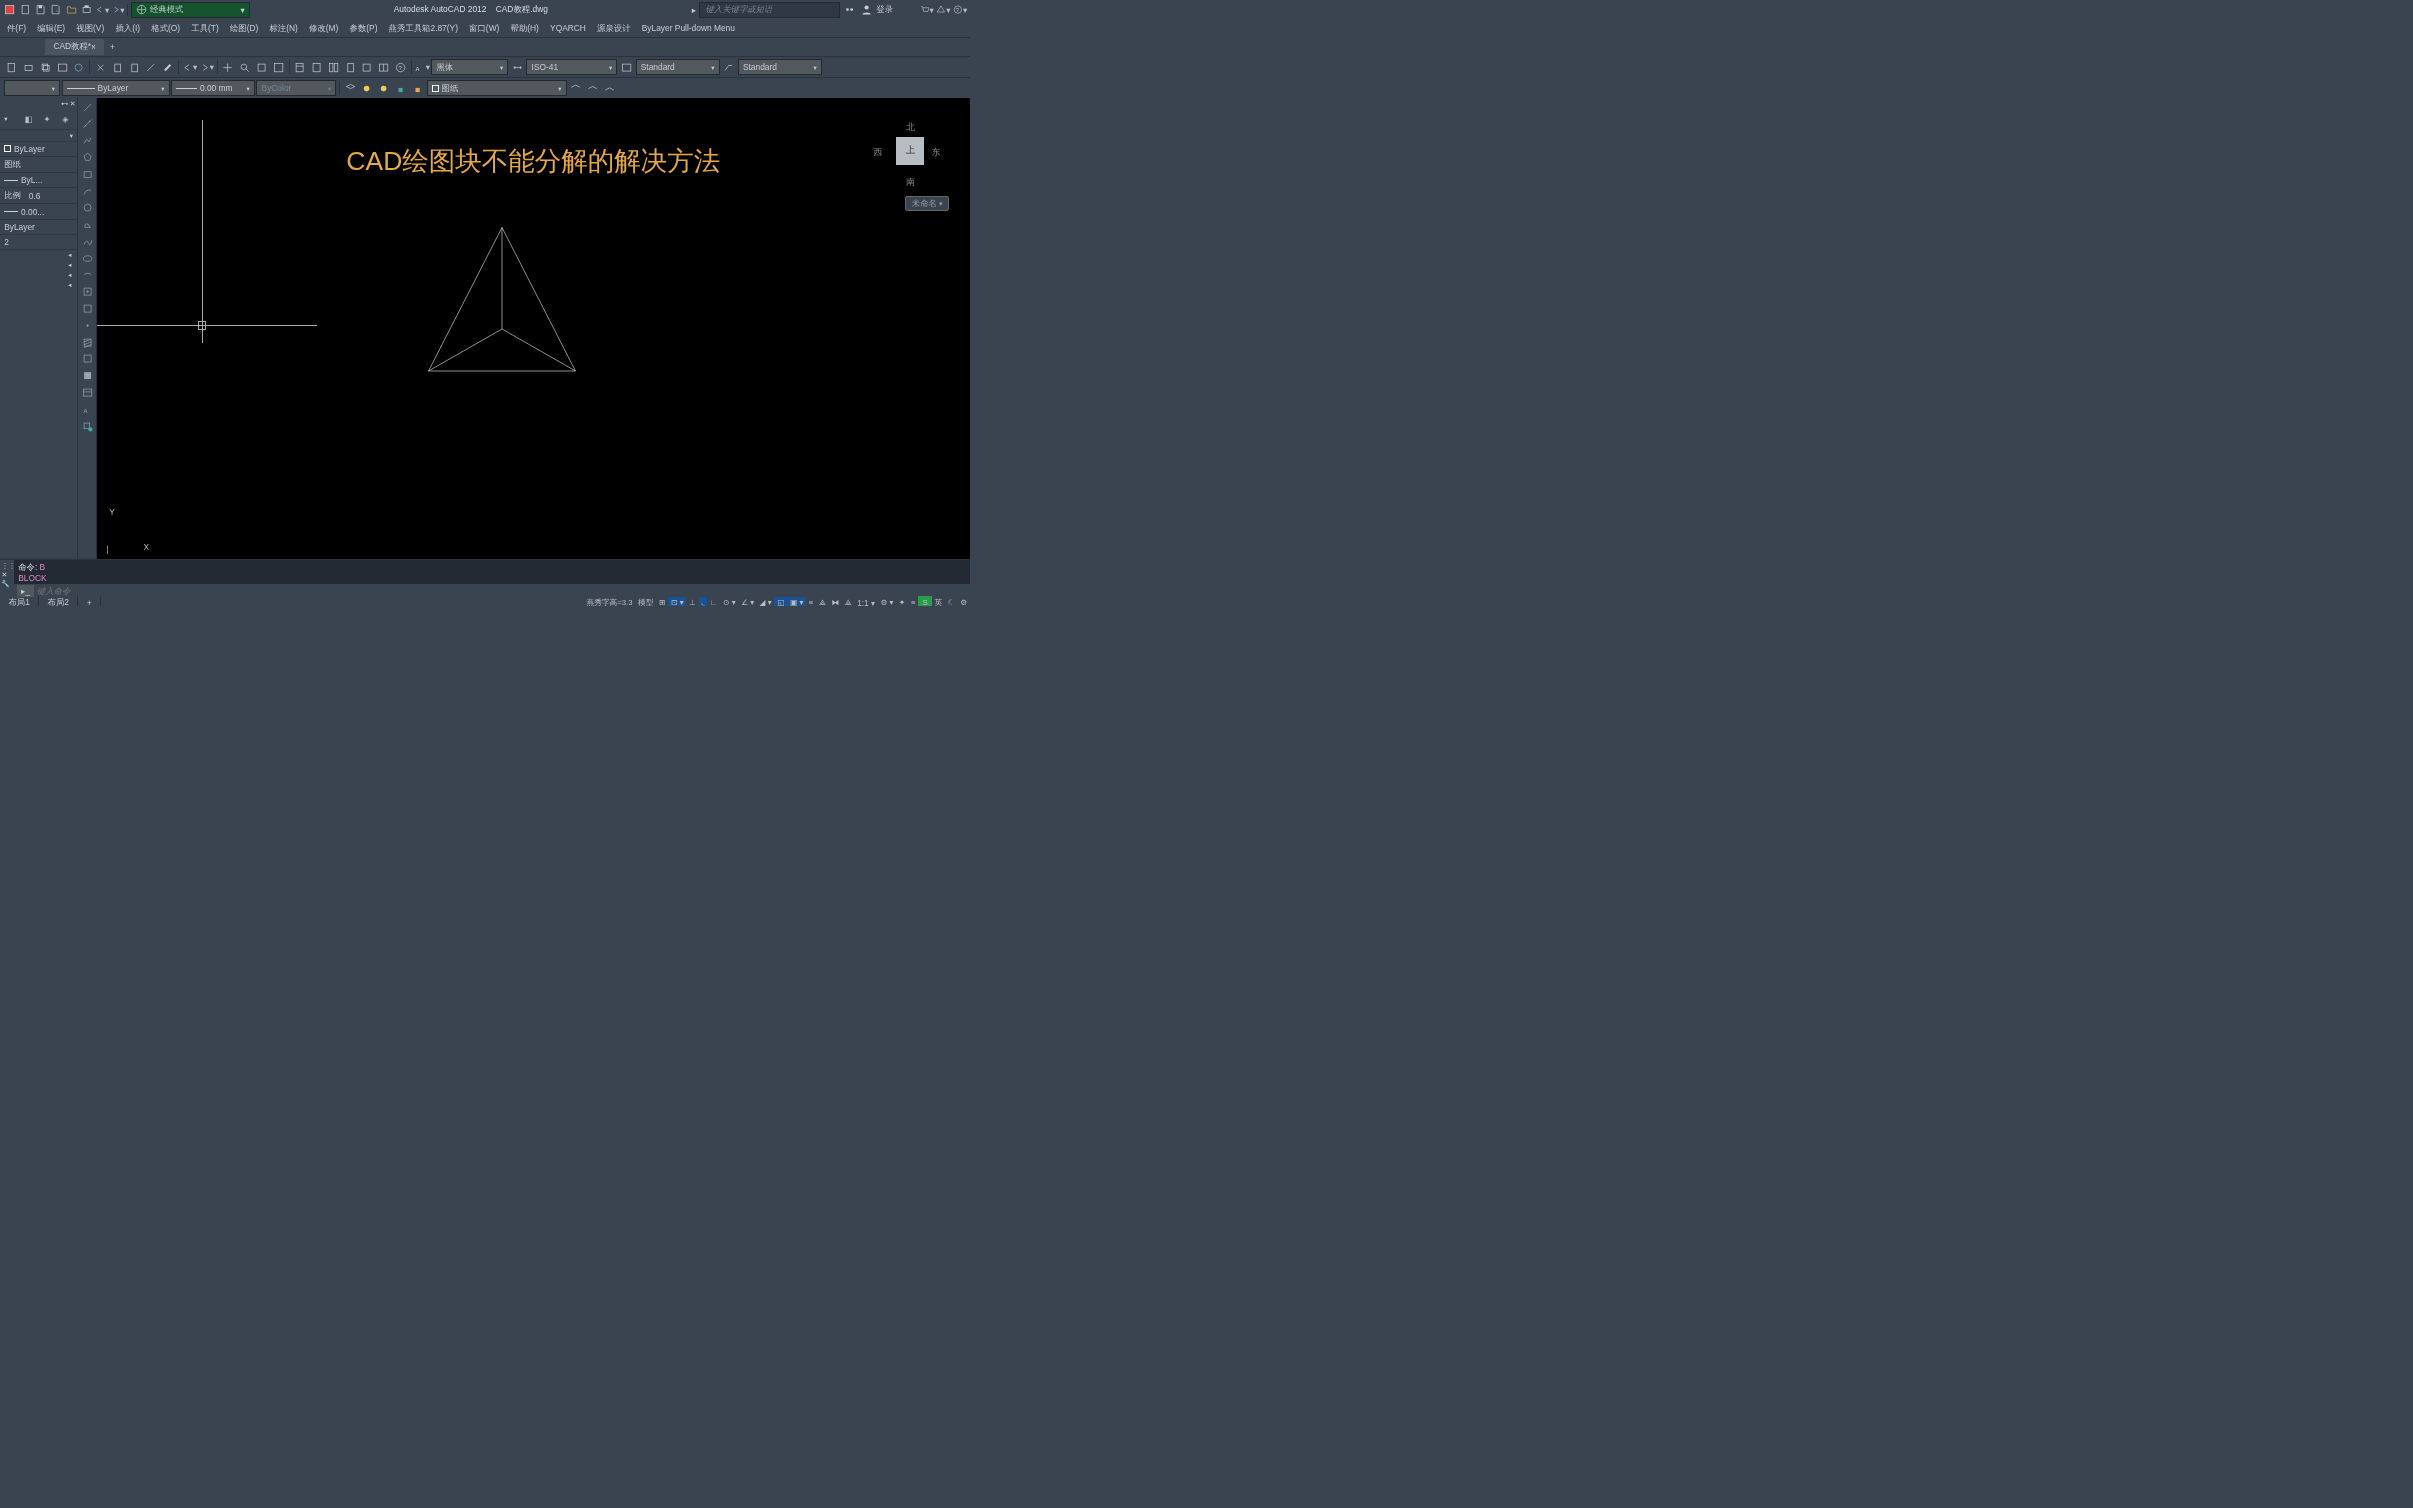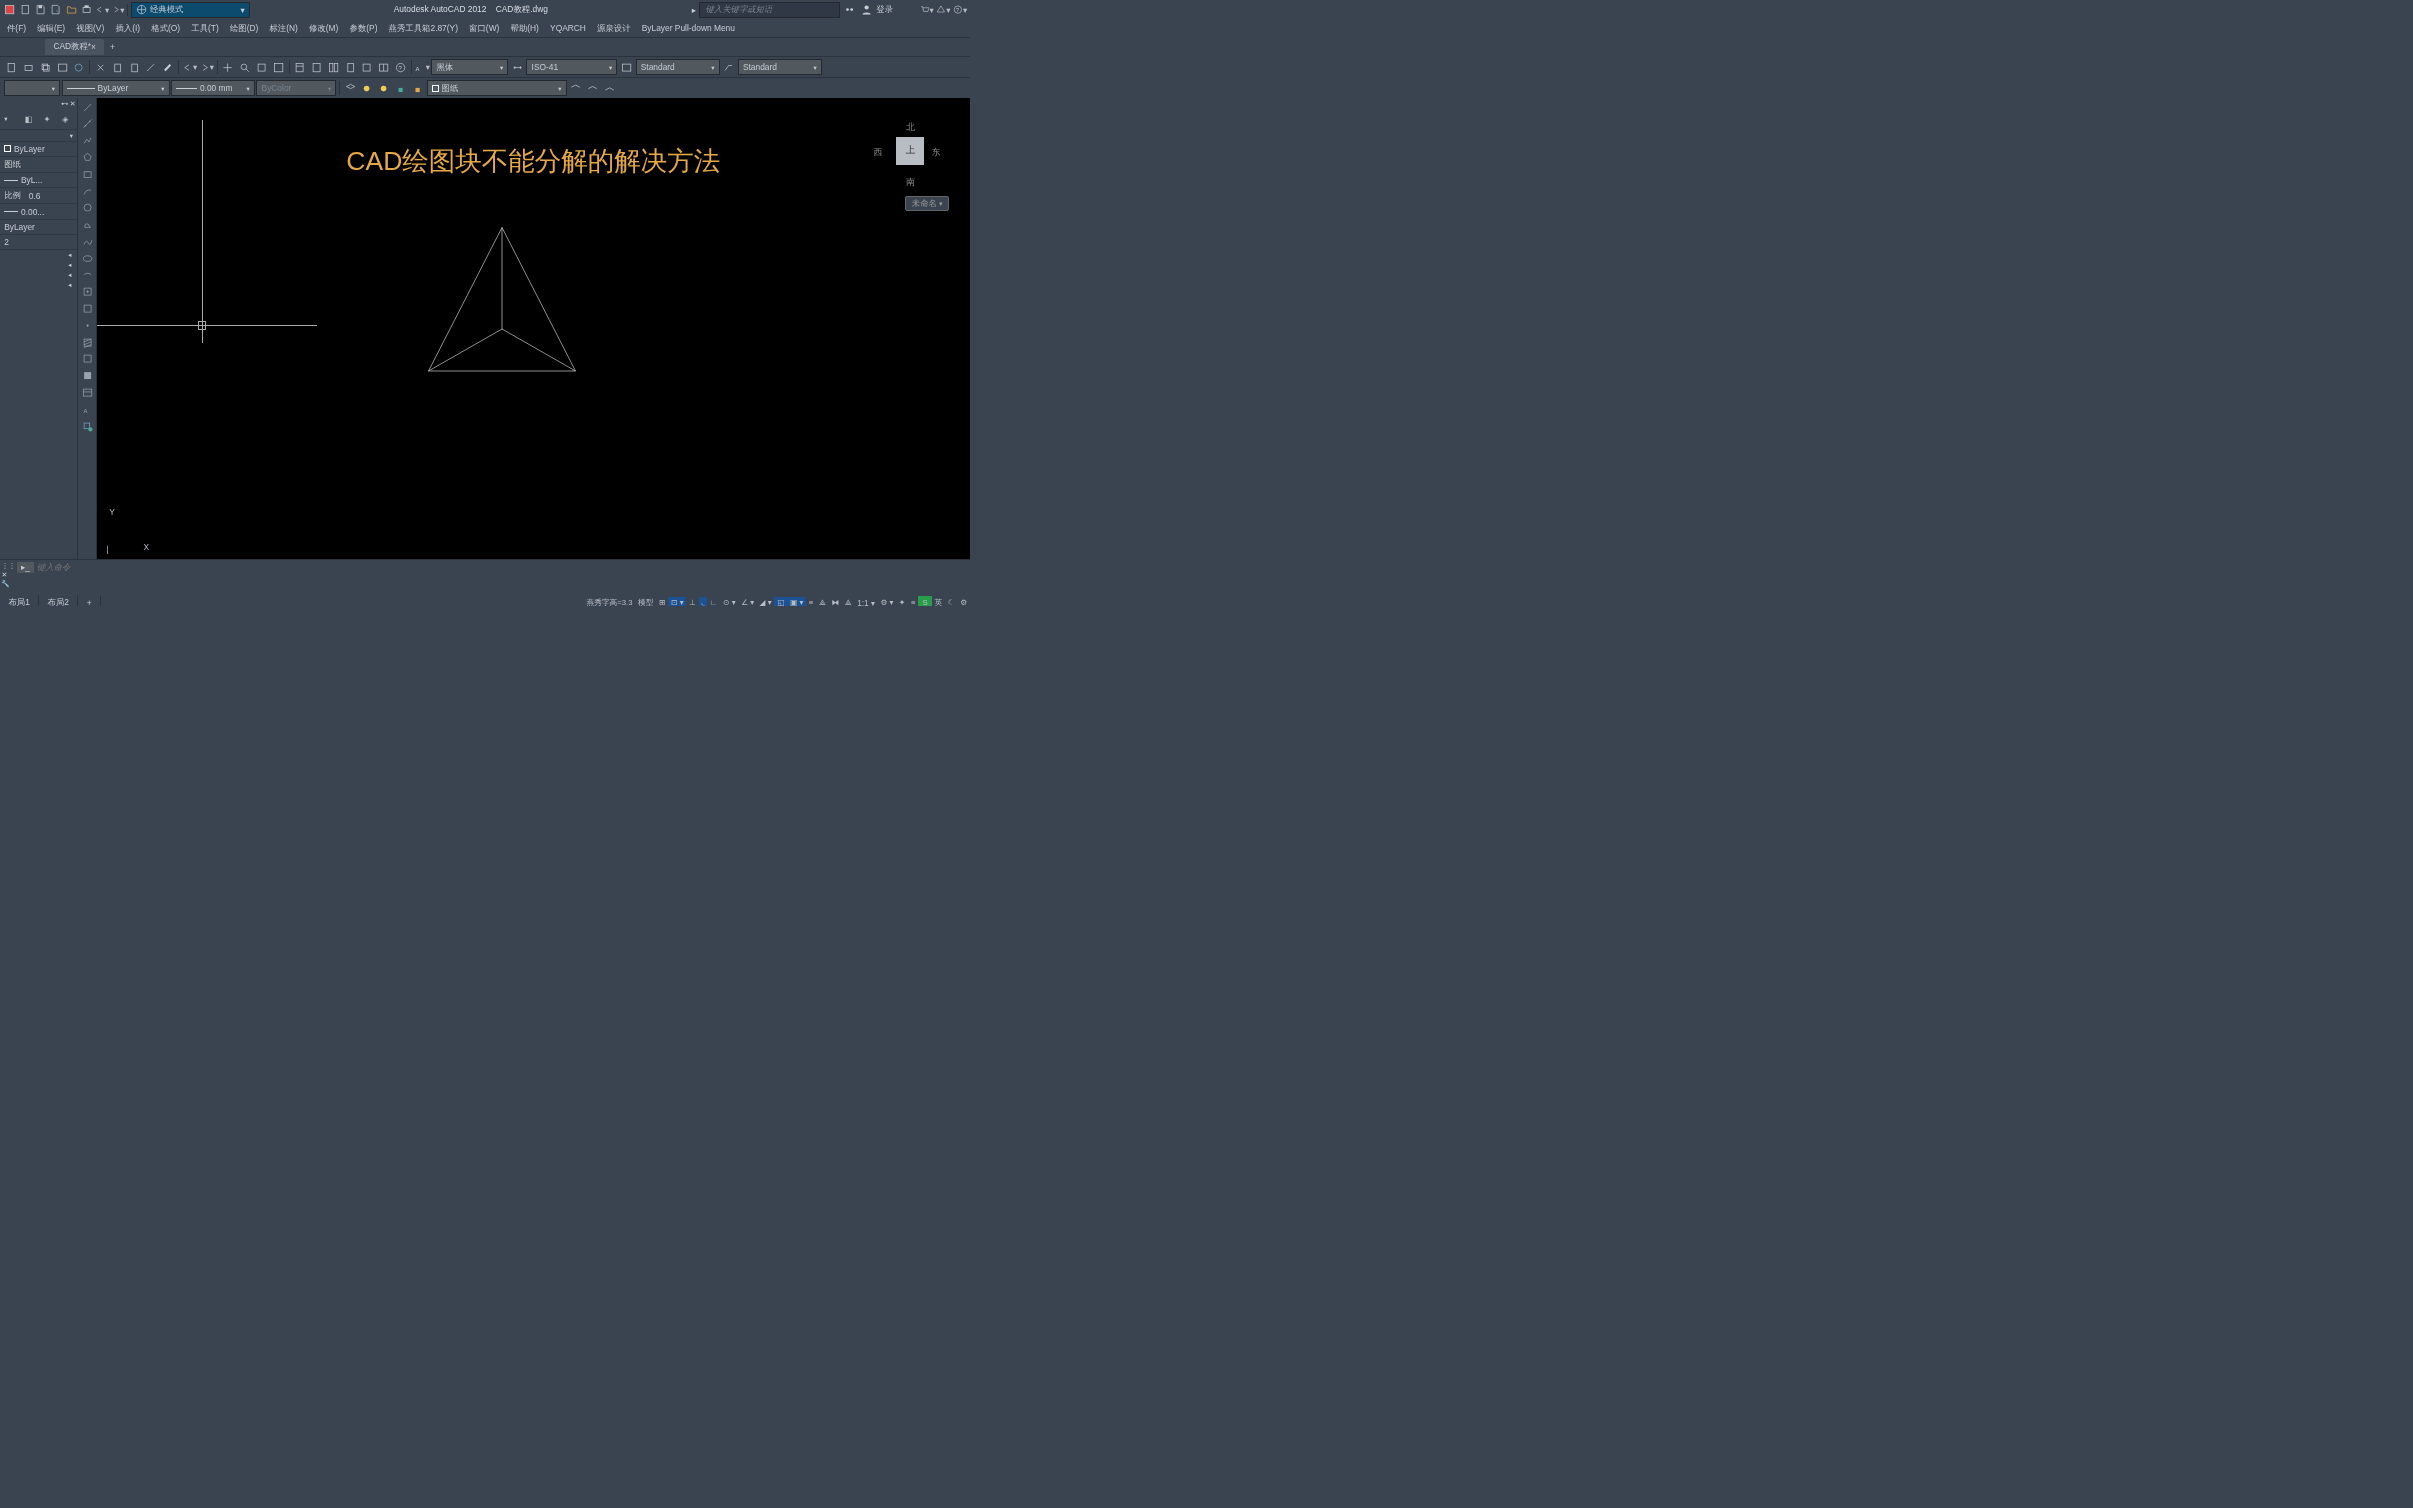--- a/index.html
+++ b/index.html
@@ -1,20 +1,20 @@
 <!DOCTYPE html>
 <html><head>
 <meta charset="utf-8">
 <style>
 *{margin:0;padding:0;box-sizing:border-box;font-family:"Microsoft YaHei",sans-serif;font-size:8.4px;user-select:none}
 body{background:#3a4451;color:#c8cdd4;overflow:hidden;width:970px;height:606px;position:relative}
 .title-bar{height:19.6px;background:#3a4451;display:flex;align-items:center;padding:0 2.8px;gap:1.4px}
 .title-bar .icon-btn{width:14px;height:14px;display:flex;align-items:center;justify-content:center;cursor:pointer;color:#b8bdc4}
 .title-bar .sep{width:0.7px;height:12.6px;background:#2a323d;margin:0 1.4px}
-.workspace-dropdown{display:flex;align-items:flex-end;background:#0c4a6e;padding:1.4px 4.2px;border:0.7px solid #24292f;gap:2.8px;min-width:119px}
+.workspace-dropdown{display:flex;align-items:flex-end;background:#14532d;padding:1.4px 4.2px;border:0.7px solid #24292f;gap:2.8px;min-width:119px}
 .title-center{flex:1;text-align:center;color:#d8dee5}
 .title-right{display:flex;align-items:center;gap:2.8px}
 .search-box{background:#2f3844;border:0.7px solid #24292f;padding:1.4px 5.6px;width:141px;color:#7a828d;font-style:italic}
 .menu-bar{height:17px;background:#3a4451;display:flex;align-items:center;padding:0 2.8px;gap:2.8px}
 .menu-item{padding:1.4px 4.2px;cursor:pointer;color:#c8cdd4}
 .tab-bar{height:19.6px;background:#3a4451;display:flex;align-items:center;padding:0 2.8px 0 45px;gap:0;border-top:0.7px solid #2a323d}
 .file-tab{display:flex;align-items:center;background:#4a5461;padding:2.8px 8.4px;border-radius:2.1px 2.1px 0 0;gap:0}
 .file-tab .close{cursor:pointer}
 .add-tab{padding:2.8px 5.6px;cursor:pointer}
 .toolbar-row{height:21px;background:#3a4451;display:flex;align-items:center;padding:0 4.2px;gap:1.4px;border-top:0.7px solid #2a323d}
@@ -586,20 +586,24 @@
   </div>
 </div>
 
 <div class="command-area">
   <div class="cmd-left">
     <span style="font-size:7px">⋮⋮</span>
     <span style="font-size:7px">✕</span>
     <span style="font-size:7px">🔧</span>
   </div>
   <div class="cmd-main">
+    <div class="cmd-history">
+      <div><span class="cmd-line1">命令:</span> <span class="cmd-cmd">B</span></div>
+      <div class="cmd-block">BLOCK</div>
+    </div>
     <div class="cmd-input-row">
       <span style="background:#51595f;padding:0.7px 4.2px">▸_</span>
       <input class="cmd-input" placeholder="键入命令" style="">
     </div>
   </div>
 </div>
 
 <div class="layout-tabs">
   <span class="layout-tab">布局1</span>
   <span class="layout-tab">布局2</span>

